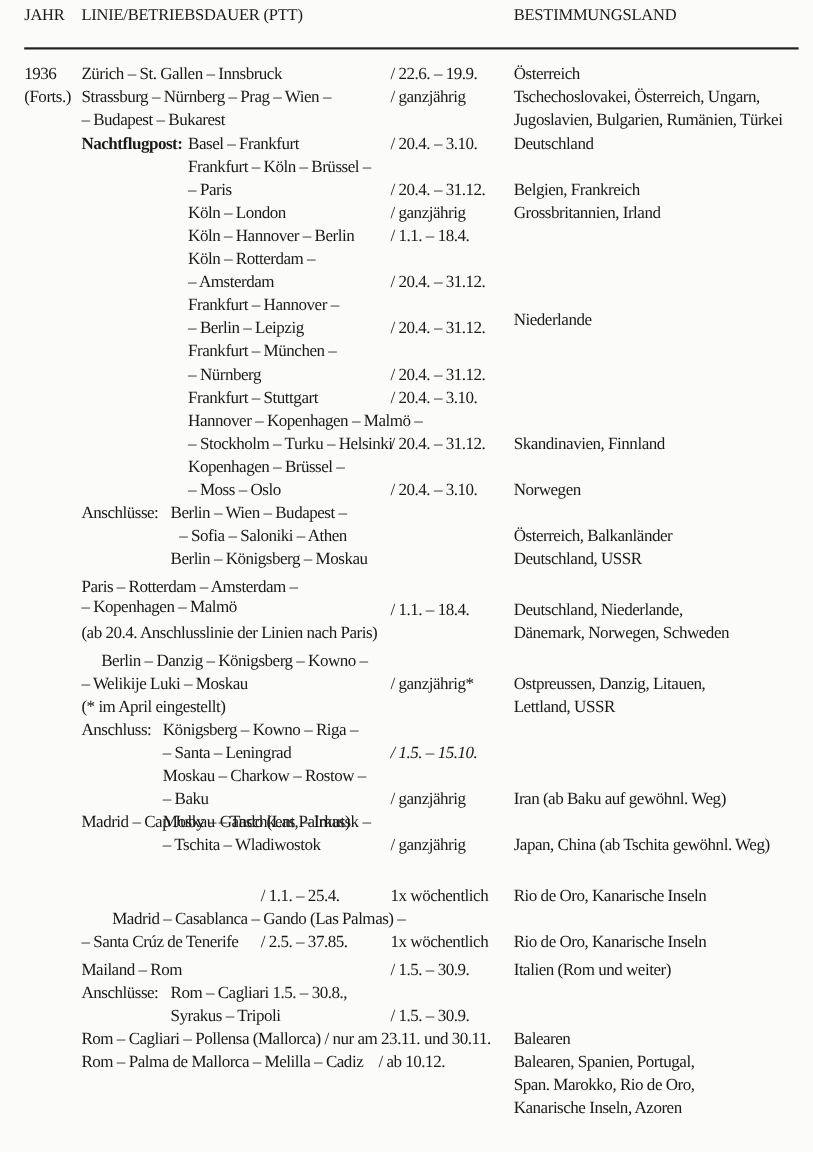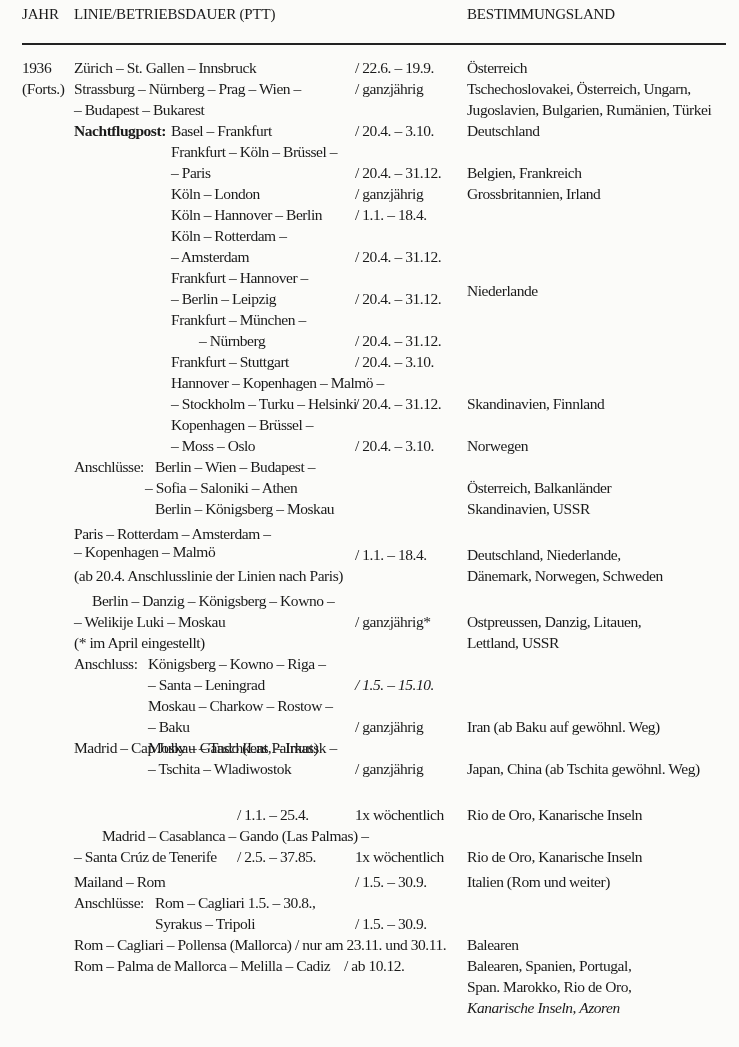--- a/index.html
+++ b/index.html
@@ -64,46 +64,46 @@
     <span class="ln" style="left: 355px; top: 247px;">/ 20.4. – 31.12.</span>
     <span class="ln" style="left: 467px; top: 247px; margin-top: 34px;">Niederlande</span>
     <div></div>
     <span class="ln" style="left: 171px; top: 268px;">Frankfurt – Hannover –</span>
     <div></div>
     <span class="ln" style="left: 171px; top: 289px;">– Berlin – Leipzig</span>
     <span class="ln" style="left: 355px; top: 289px;">/ 20.4. – 31.12.</span>
     <div></div>
     <span class="ln" style="left: 171px; top: 310px;">Frankfurt – München –</span>
     <div></div>
-    <span class="ln" style="left: 171px; top: 331px; margin-left: 28px;">– Nürnberg</span>
+    <span class="ln" style="left: 171px; top: 331px;">– Nürnberg</span>
     <span class="ln" style="left: 355px; top: 331px;">/ 20.4. – 31.12.</span>
     <div></div>
     <span class="ln" style="left: 171px; top: 352px;">Frankfurt – Stuttgart</span>
     <span class="ln" style="left: 355px; top: 352px;">/ 20.4. – 3.10.</span>
     <div></div>
     <span class="ln" style="left: 171px; top: 373px;">Hannover – Kopenhagen – Malmö –</span>
     <div></div>
     <span class="ln" style="left: 171px; top: 394px;">– Stockholm – Turku – Helsinki</span>
     <span class="ln" style="left: 355px; top: 394px;">/ 20.4. – 31.12.</span>
     <span class="ln" style="left: 467px; top: 394px;">Skandinavien, Finnland</span>
     <div></div>
     <span class="ln" style="left: 171px; top: 415px;">Kopenhagen – Brüssel –</span>
     <div></div>
     <span class="ln" style="left: 171px; top: 436px;">– Moss – Oslo</span>
     <span class="ln" style="left: 355px; top: 436px;">/ 20.4. – 3.10.</span>
     <span class="ln" style="left: 467px; top: 436px;">Norwegen</span>
     <div></div>
     <span class="ln" style="left: 74px; top: 457px;">Anschlüsse:</span>
     <span class="ln" style="left: 155px; top: 457px;">Berlin – Wien – Budapest –</span>
     <div></div>
-    <span class="ln" style="left: 145px; top: 478px;">– Sofia – Saloniki – Athen</span>
+    <span class="ln" style="left: 163px; top: 478px;">– Sofia – Saloniki – Athen</span>
     <span class="ln" style="left: 467px; top: 478px;">Österreich, Balkanländer</span>
     <div></div>
     <span class="ln" style="left: 155px; top: 499px;">Berlin – Königsberg – Moskau</span>
-    <span class="ln" style="left: 467px; top: 499px;">Skandinavien, USSR</span>
+    <span class="ln" style="left: 467px; top: 499px;">Deutschland, USSR</span>
     <div></div>
     <span class="ln" style="left: 74px; top: 524px;">Paris – Rotterdam – Amsterdam –</span>
     <div></div>
     <span class="ln" style="left: 74px; top: 542px; text-align: right;">– Kopenhagen – Malmö</span>
     <span class="ln" style="left: 355px; top: 545px;">/  1.1. – 18.4.</span>
     <span class="ln" style="left: 467px; top: 545px;">Deutschland, Niederlande,</span>
     <div></div>
     <span class="ln" style="left: 74px; top: 566px;">(ab 20.4. Anschlusslinie der Linien nach Paris)</span>
     <span class="ln" style="left: 467px; top: 566px;">Dänemark, Norwegen, Schweden</span>
     <div></div>
@@ -159,14 +159,14 @@
     <div></div>
     <span class="ln" style="left: 74px; top: 935px;">Rom – Cagliari – Pollensa (Mallorca) / nur am 23.11. und 30.11.</span>
     <span class="ln" style="left: 467px; top: 935px;">Balearen</span>
     <div></div>
     <span class="ln" style="left: 74px; top: 956px;">Rom – Palma de Mallorca – Melilla – Cadiz</span>
     <span class="ln" style="left: 344px; top: 956px;">/  ab 10.12.</span>
     <span class="ln" style="left: 467px; top: 956px;">Balearen, Spanien, Portugal,</span>
     <div></div>
     <span class="ln" style="left: 467px; top: 977px;">Span. Marokko, Rio de Oro,</span>
     <div></div>
-    <span class="ln" style="left: 467px; top: 998px; font-style: italic;">Kanarische Inseln, Azoren</span>
+    <span class="ln" style="left: 467px; top: 998px;">Kanarische Inseln, Azoren</span>
   </div>
 
 </body></html>

